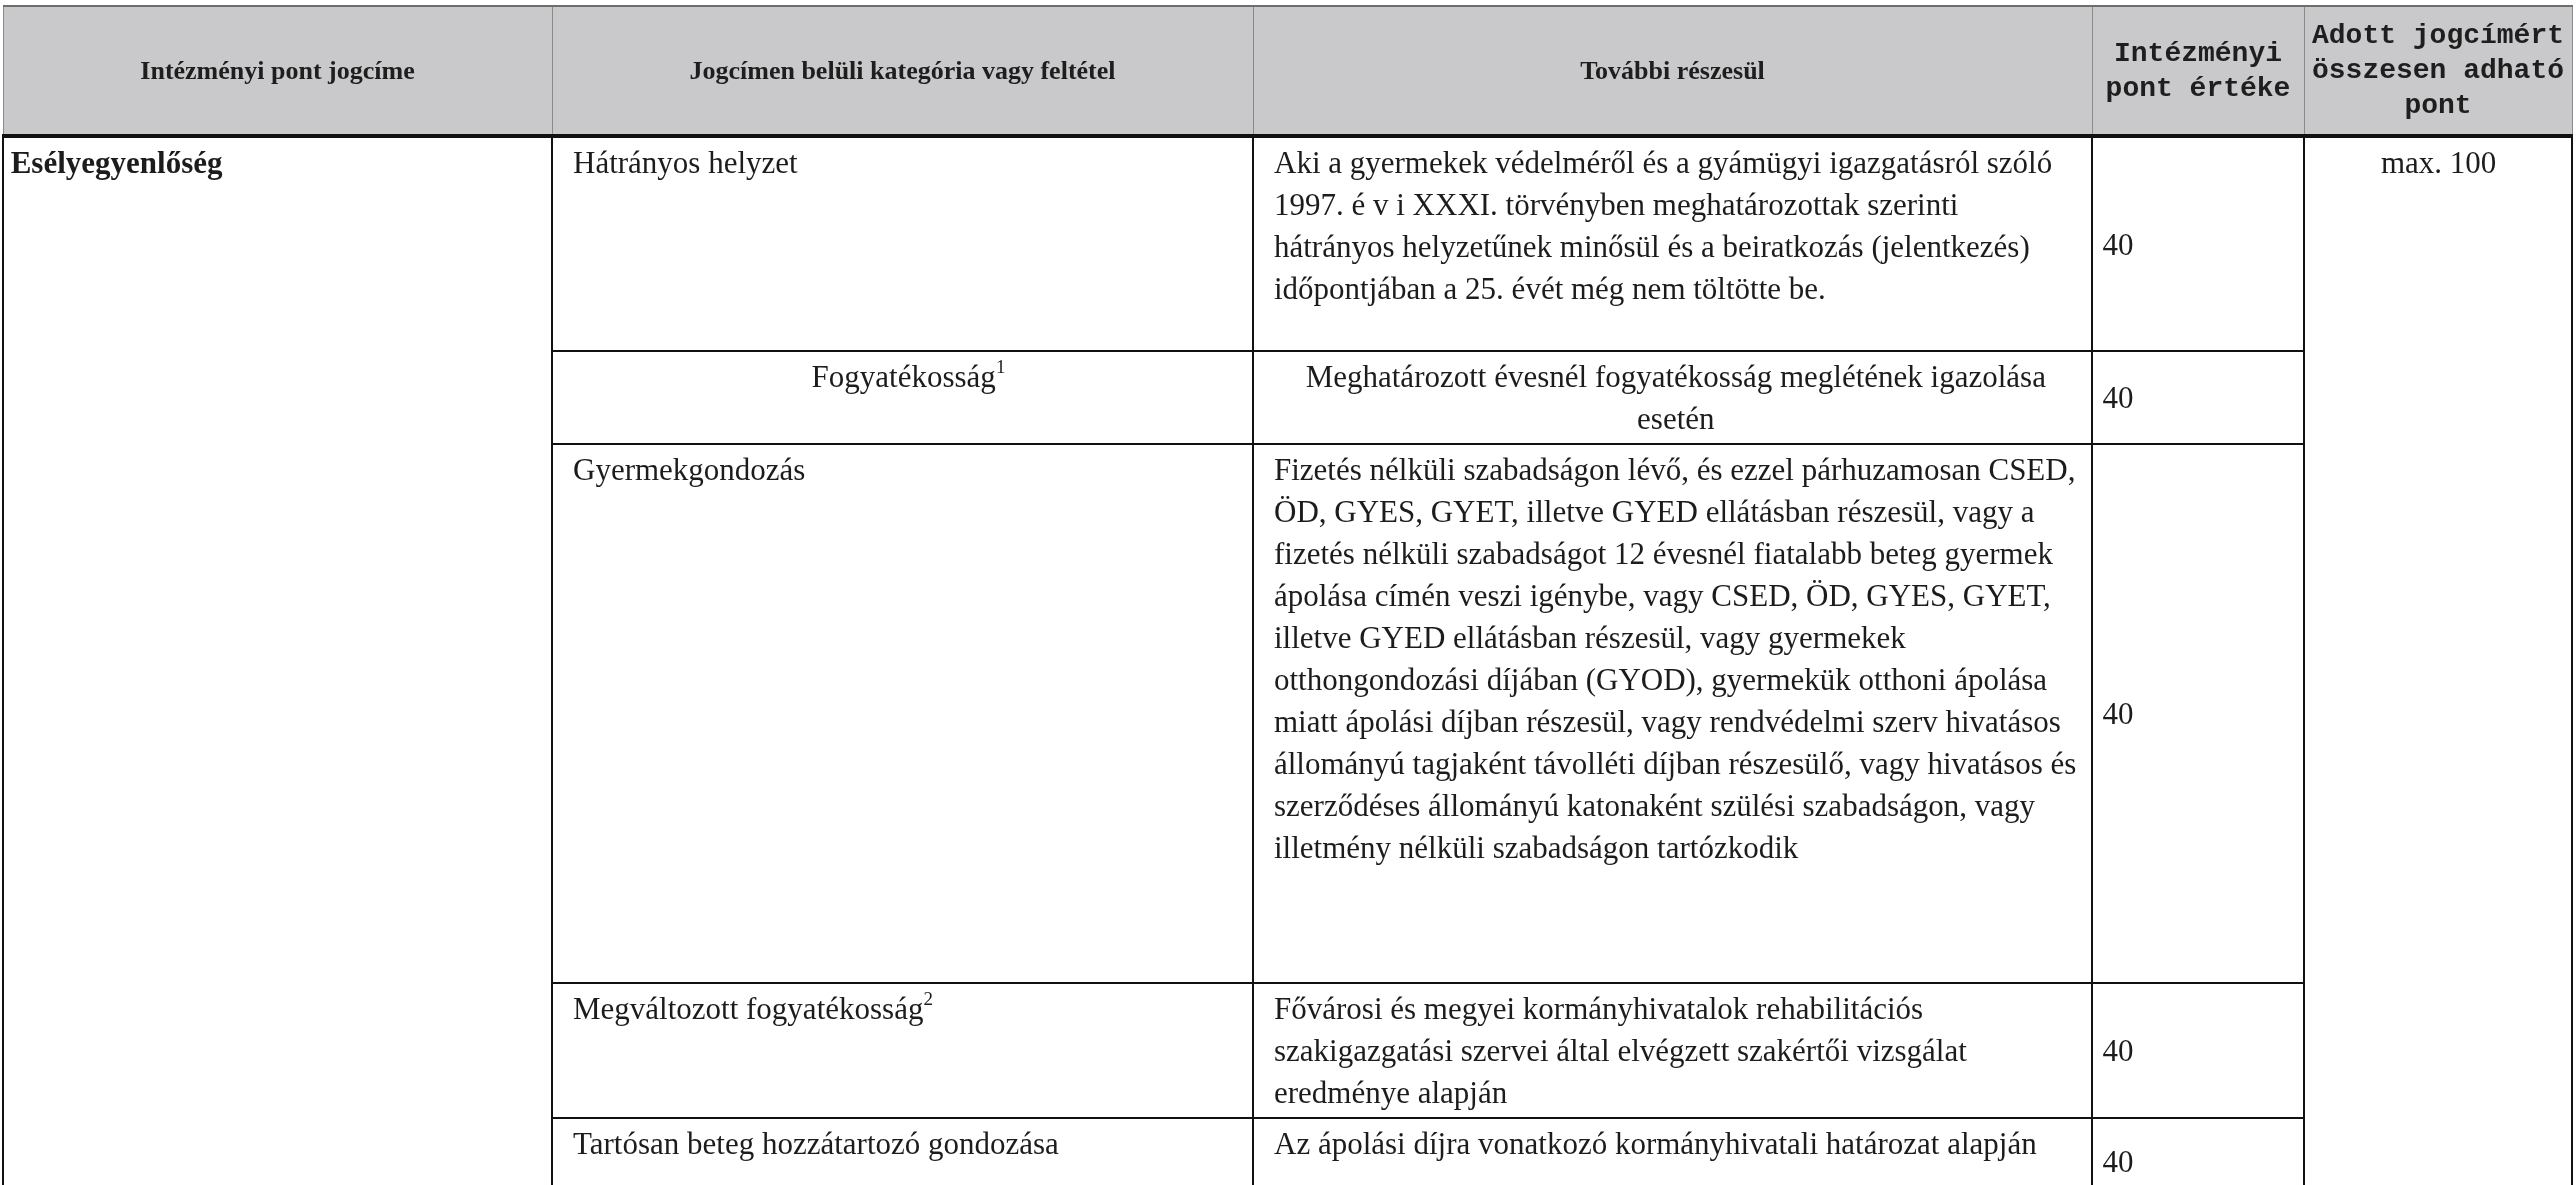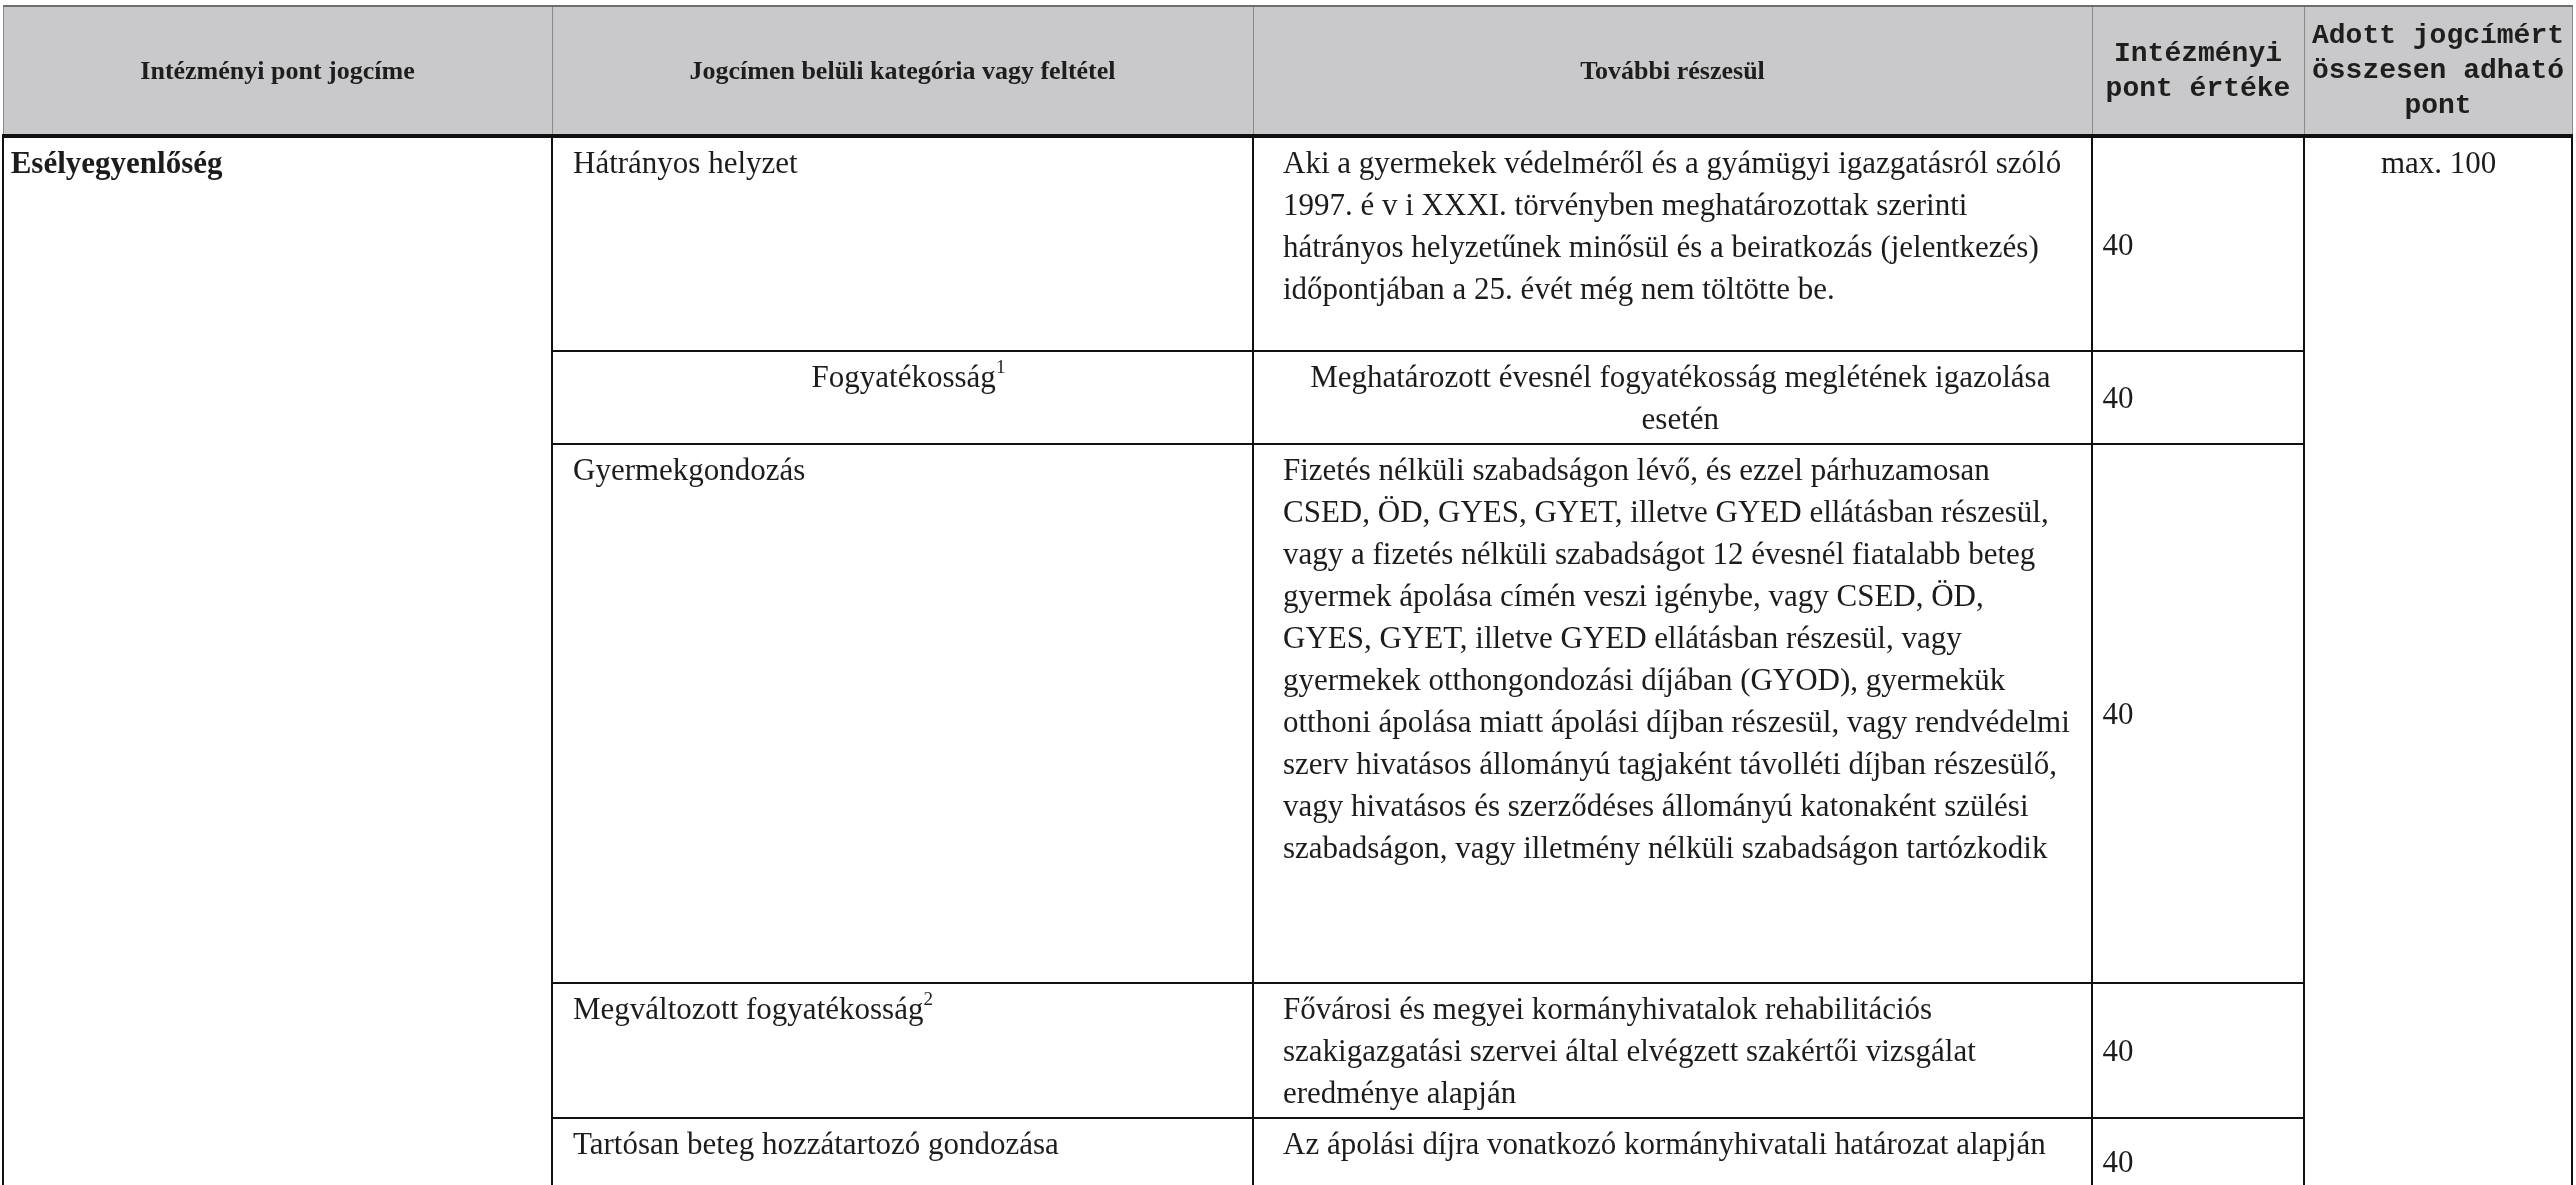--- a/index.html
+++ b/index.html
@@ -54,21 +54,21 @@
       font-size: 31px;
       line-height: 42px;
       padding: 4px 8px 2.7px 9.4px;
       color: #1c1c1c;
     }
     .points-table tbody td.title-cell {
       font-weight: bold;
       padding-left: 6.7px;
     }
     .points-table tbody td.desc-cell {
-      padding-left: 29px;
+      padding-left: 20px;
       padding-right: 13.4px;
     }
     .points-table tbody td.value-cell {
       text-align: left;
       vertical-align: middle;
     }
     .points-table tbody td.total-cell {
       text-align: center;
       vertical-align: top;
     }

